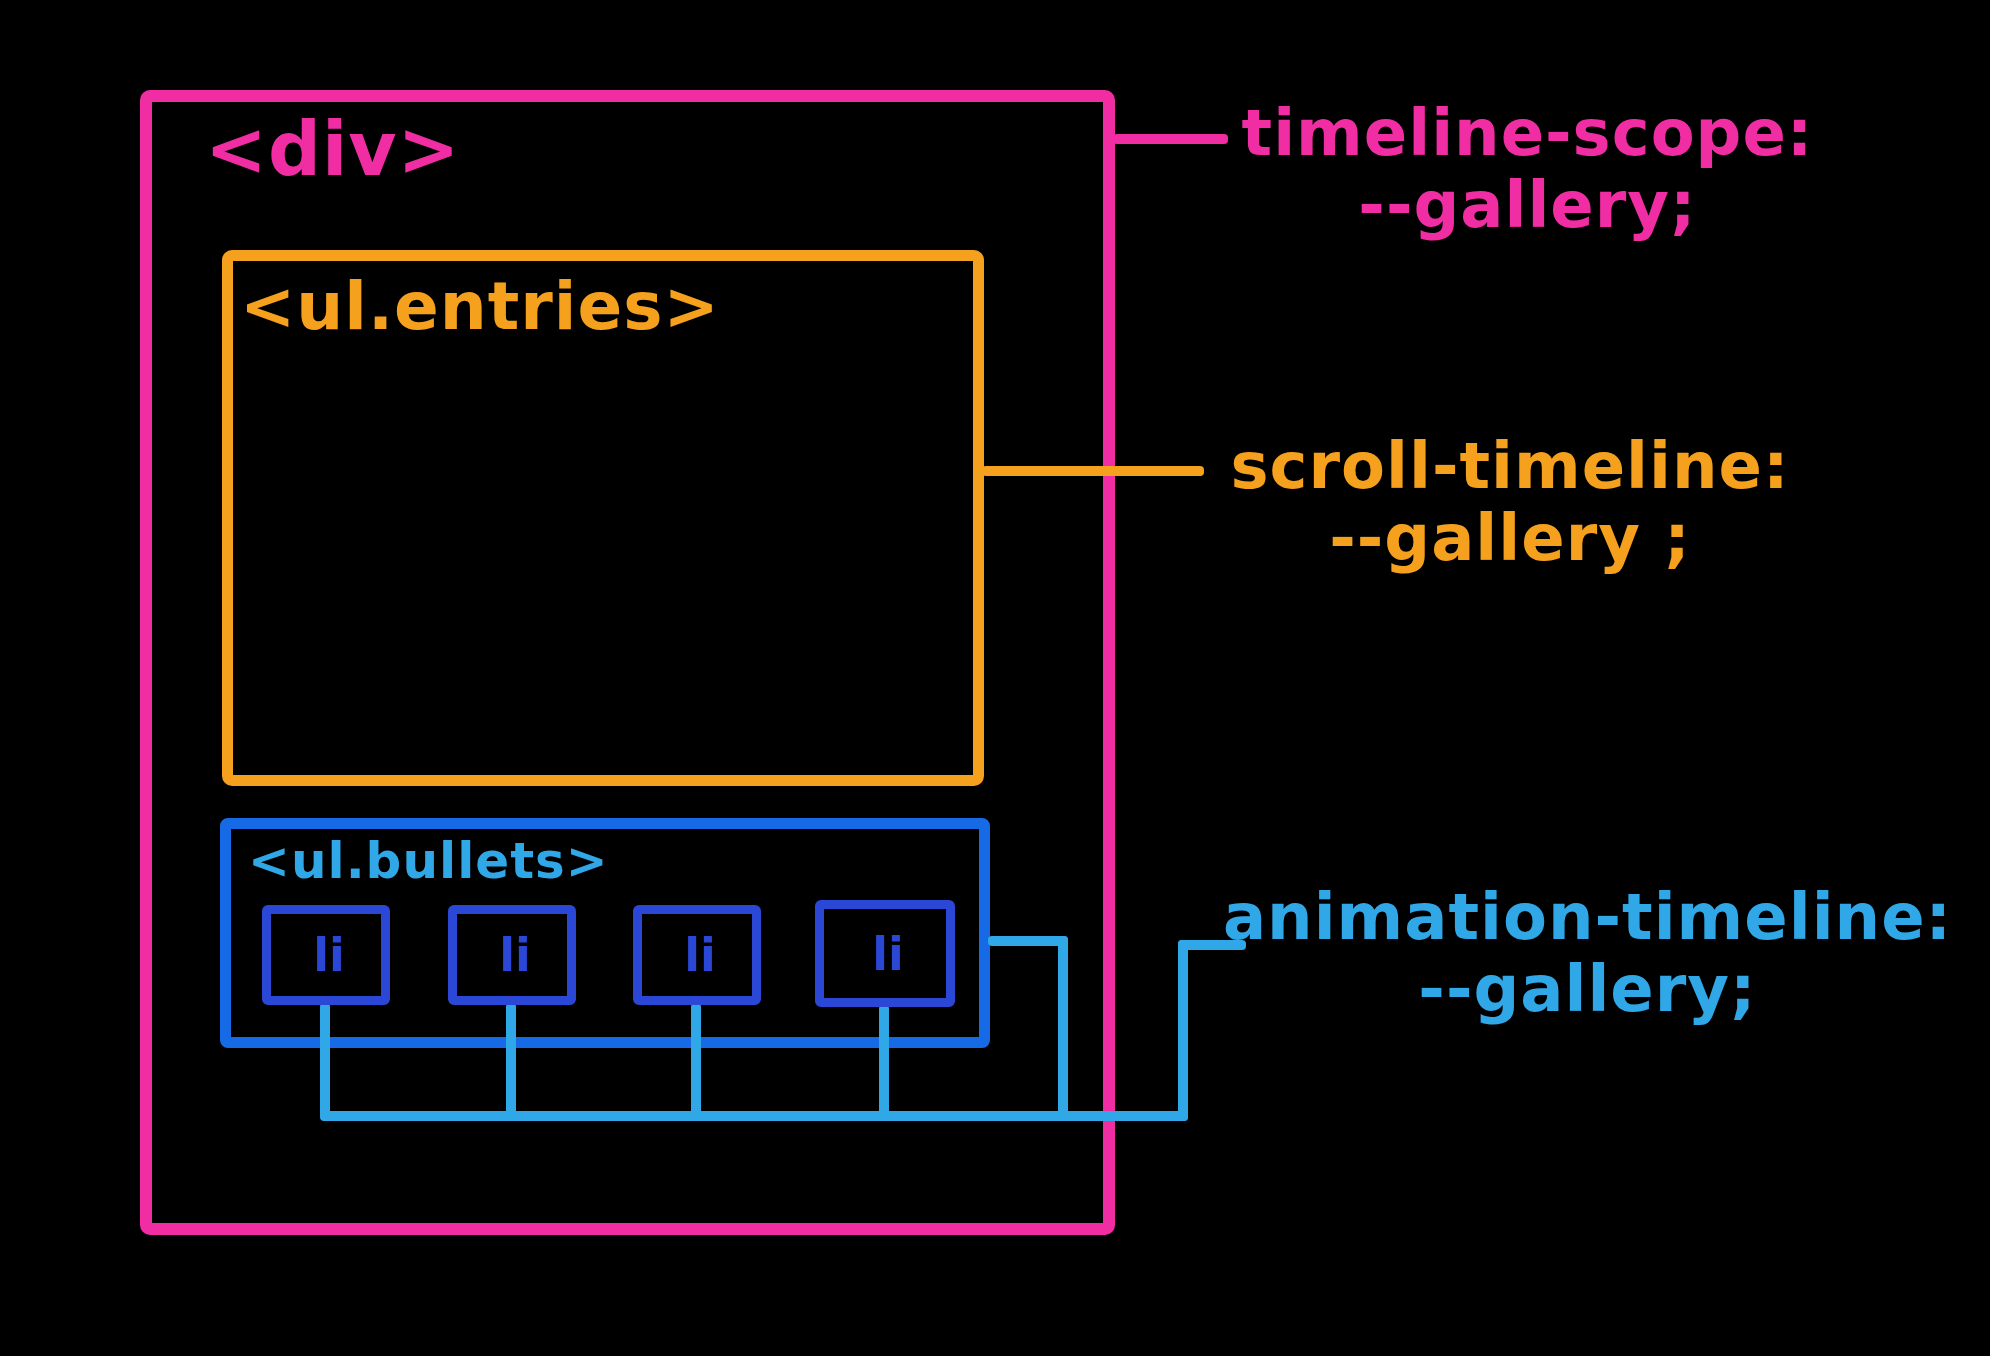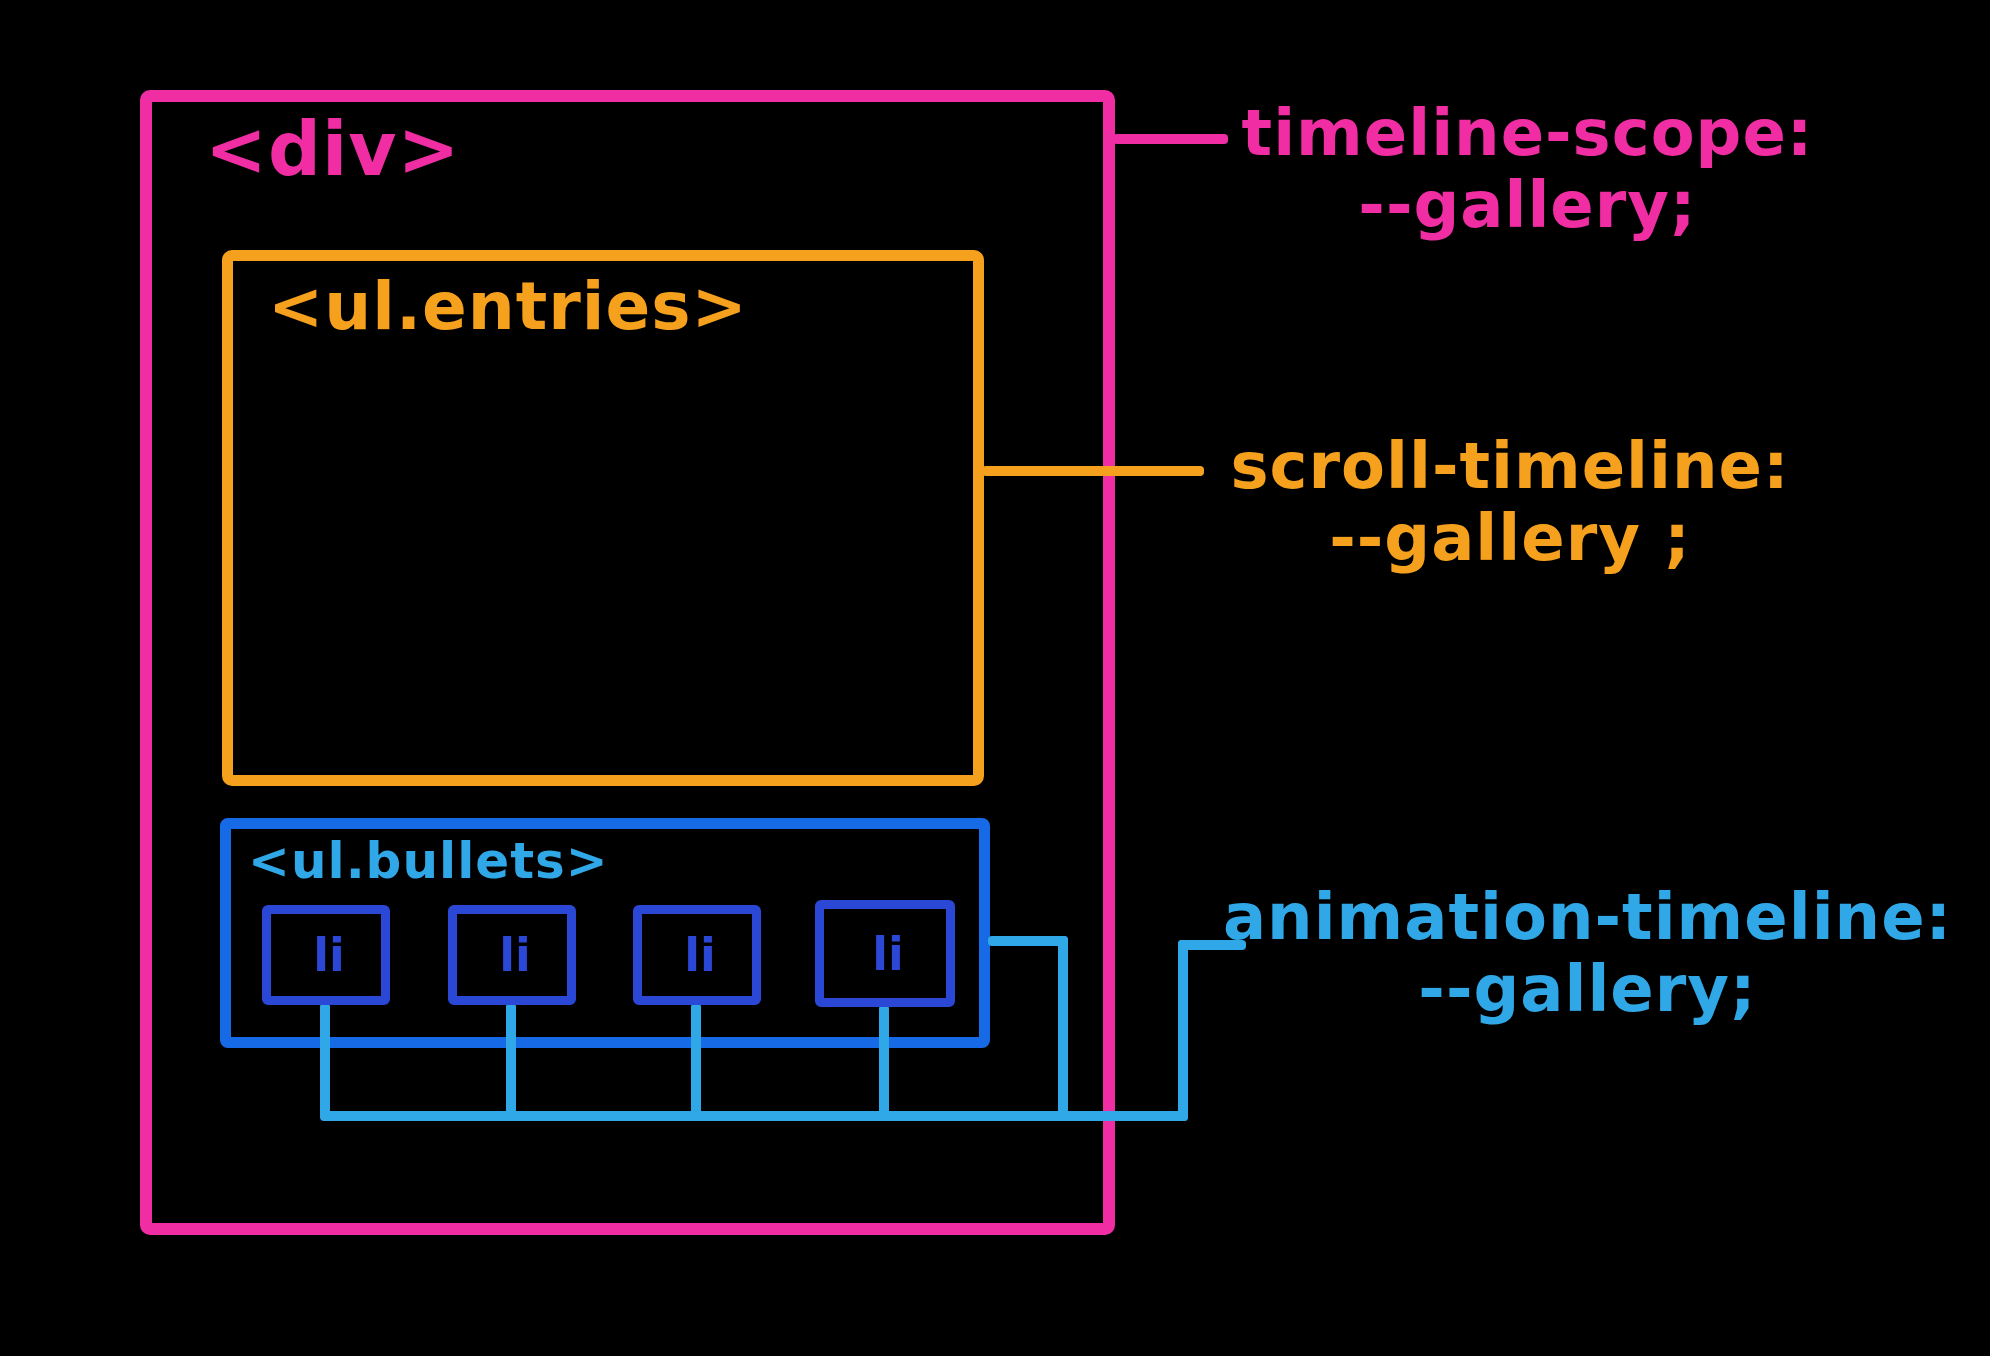--- a/index.html
+++ b/index.html
@@ -72,21 +72,21 @@
 </style>
 </head>
 <body>
 
 <div class="canvas">
 
   <div class="box pink-box" style="left:140px; top:90px; width:975px; height:1145px;"></div>
   <div class="label pink-label" style="left:205px; top:106px;">&lt;div&gt;</div>
 
   <div class="box orange-box" style="left:222px; top:250px; width:762px; height:536px;"></div>
-  <div class="label orange-label" style="left:268px; top:268px;">&lt;ul.entries&gt;</div>
+  <div class="label orange-label" style="left:240px; top:268px;">&lt;ul.entries&gt;</div>
 
   <div class="box blue-box" style="left:220px; top:818px; width:770px; height:230px;"></div>
   <div class="label bullets-label" style="left:248px; top:832px;">&lt;ul.bullets&gt;</div>
 
   <div class="li-box" style="left:262px; top:905px; width:128px; height:100px;">
     <span class="li-text">li</span>
   </div>
   <div class="li-box" style="left:448px; top:905px; width:128px; height:100px;">
     <span class="li-text">li</span>
   </div>

